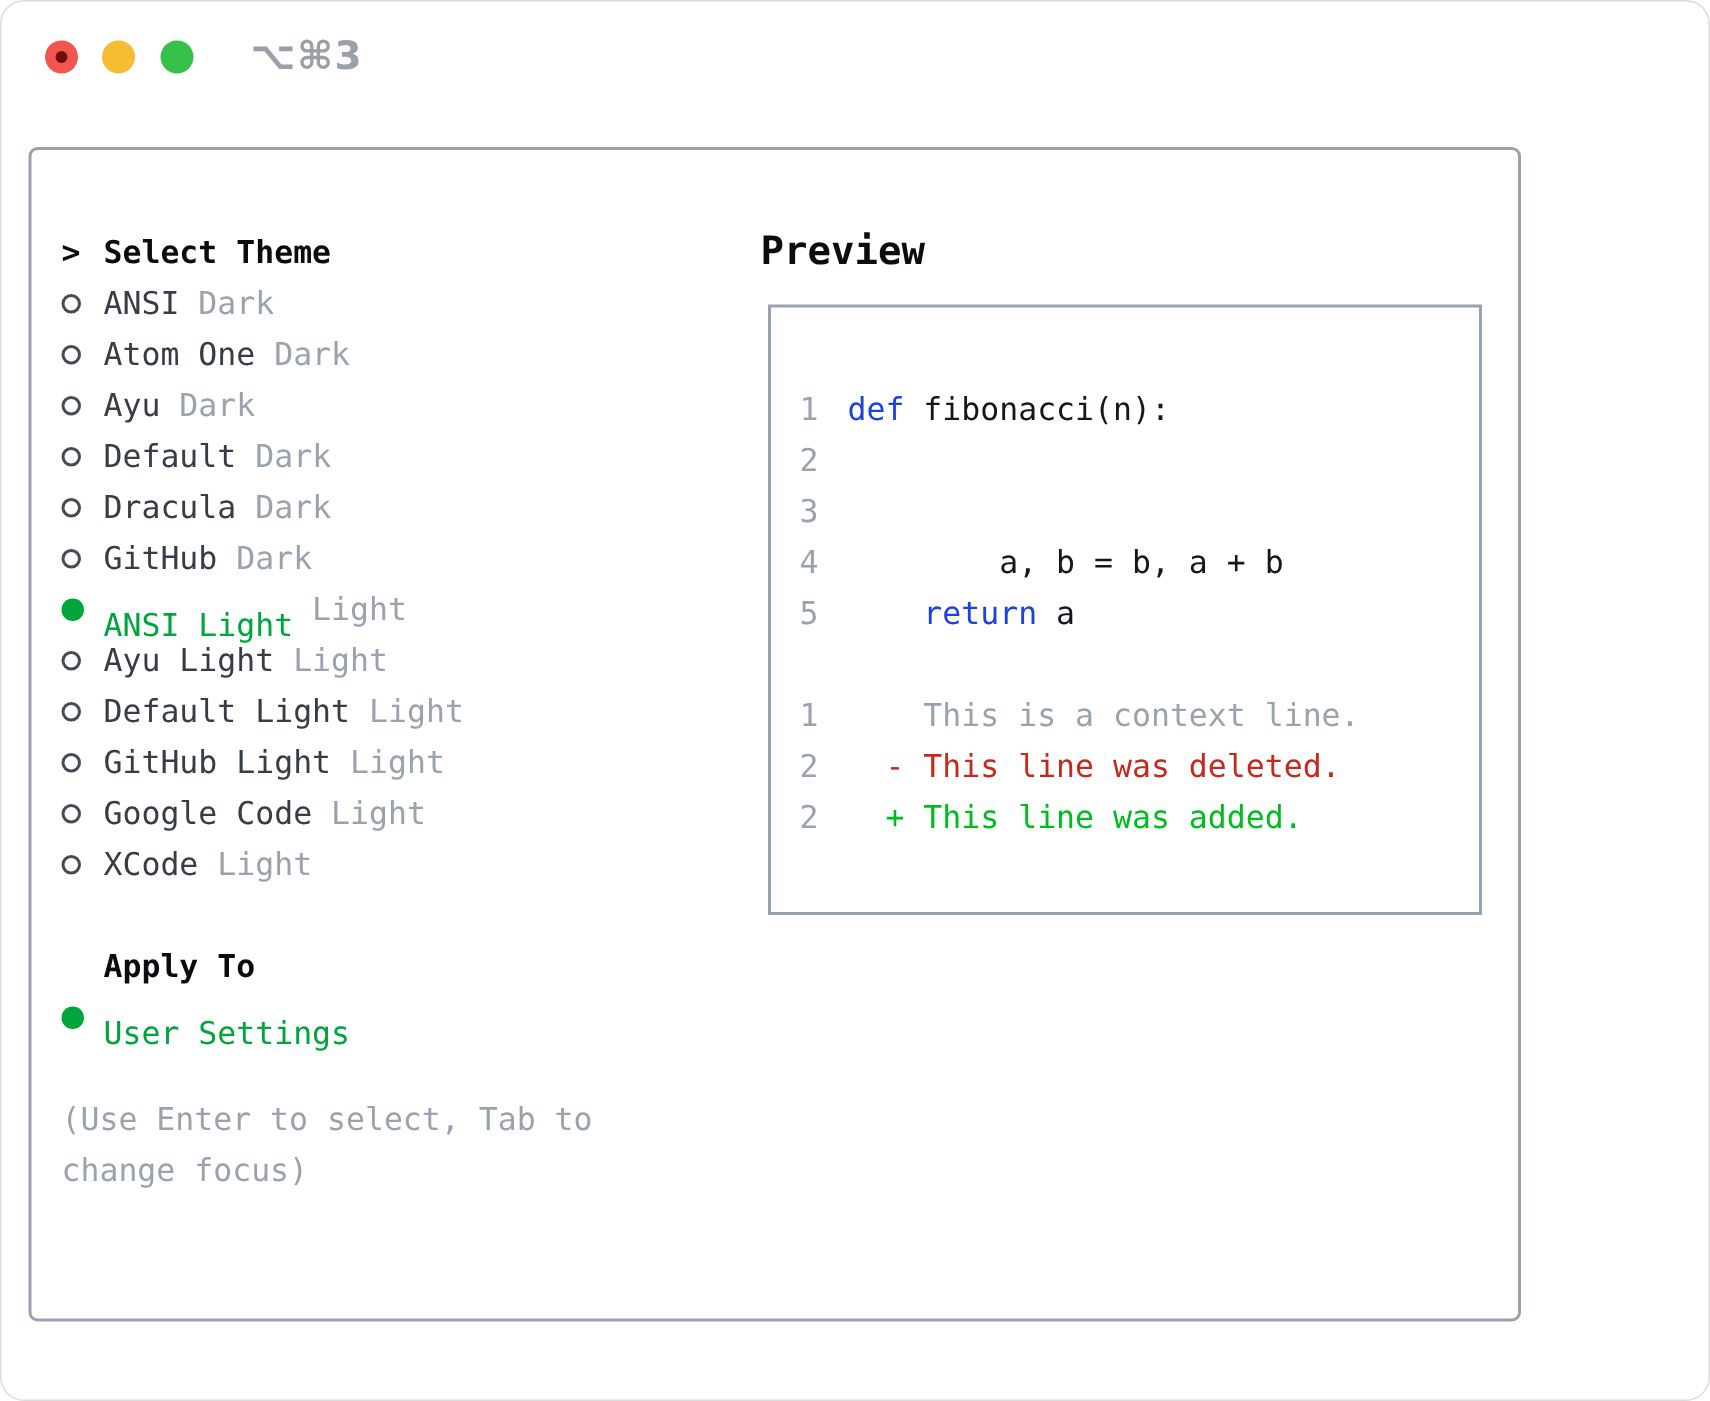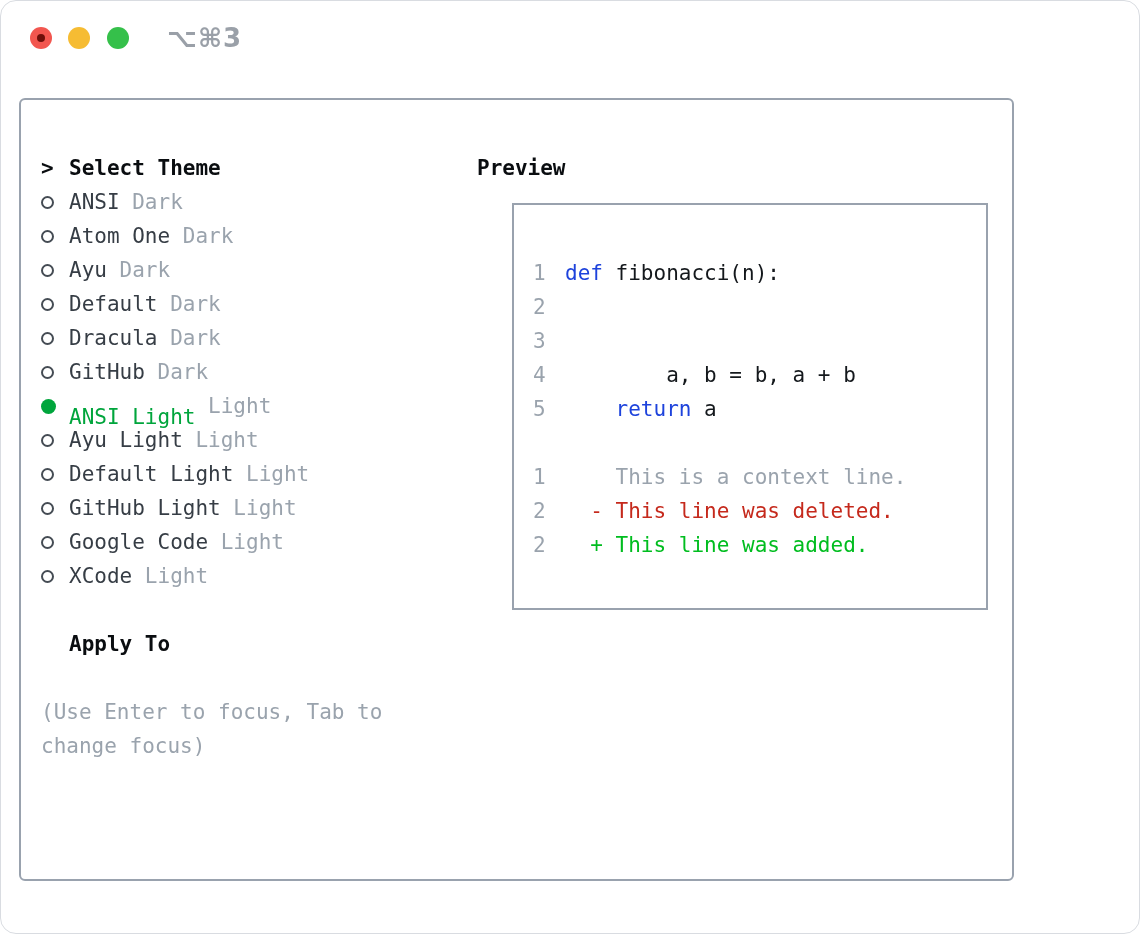--- a/index.html
+++ b/index.html
@@ -35,22 +35,22 @@
   .prompt{font-weight:bold;color:var(--text-strong);}
   .ring{width:13px;height:13px;border-radius:50%;border:2px solid var(--ring);}
   .dot{width:15px;height:15px;border-radius:50%;background:var(--accent-green);border:none;}
   .t-name{color:var(--text-primary);text-align:right;}
   .t-variant{color:var(--text-muted);margin-left:1ch;}
   .row.selected .t-name{color:var(--accent-green);margin-top:21px;}
   .hdr{font-weight:bold;color:var(--text-strong);}
   .blank{height:34px;}
   .hint{color:var(--text-muted);}
   
-  .preview-title{position:absolute;left:456px;top:51px;height:34px;display:flex;align-items:center;
-    font-size:21px;font-weight:bold;color:var(--text-strong);}
+  .preview-title{position:absolute;left:486px;top:51px;height:34px;display:flex;align-items:center;
+    font-size:26px;font-weight:bold;color:var(--text-strong);}
   .preview-box{position:absolute;left:491px;top:103px;width:476px;height:407px;
     border:2px solid var(--border);background:#fff;padding:51px 0 0 19px;font-size:21px;}
   .cline{height:34px;display:flex;align-items:center;}
   .ln{display:inline-block;width:32px;flex-shrink:0;color:var(--text-muted);}
   .code{white-space:pre;color:var(--text-primary);}
   .code .kw{color:var(--kw);}
   .code .builtin{color:var(--builtin);}
   .code .num{color:var(--num);}
   .code .plain{color:#14181c;}
   .code .ctx{color:var(--text-muted);}
@@ -136,24 +136,28 @@
         <span class="t-name">XCode</span>
         <span class="t-variant">Light</span>
       </div>
 
       <div class="blank"></div>
 
       <div class="row">
         <span class="marker"></span>
         <span class="hdr">Apply To</span>
       </div>
+      <div class="row selected">
+        <span class="marker"><span class="ring dot"></span></span>
+        <span class="t-name">User Settings</span>
+      </div>
 
       <div class="blank"></div>
 
-      <div class="row hint">(Use Enter to focus, Tab to</div>
+      <div class="row hint">(Use Enter to select, Tab to</div>
       <div class="row hint">change focus)</div>
     </div>
 
     <div class="preview-title">Preview</div>
 
     <div class="preview-box">
       <div class="cline">
         <span class="ln">1</span>
         <span class="code"><span class="kw">def</span><span class="plain"> fibonacci(n):</span></span>
       </div>

